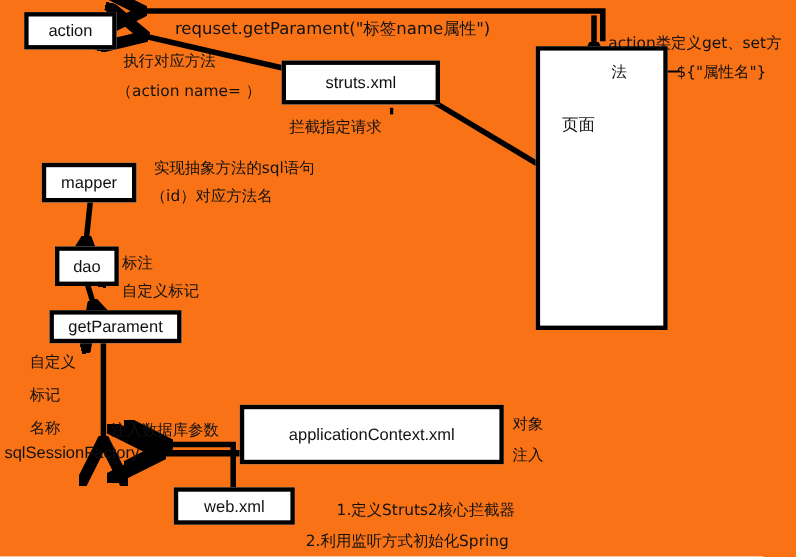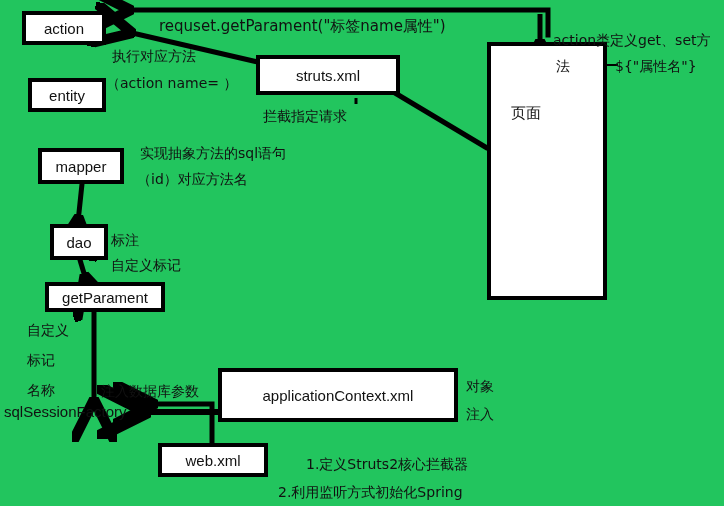--- a/index.html
+++ b/index.html
@@ -4,21 +4,21 @@
 <style>
   html, body {
     margin: 0;
     padding: 0;
     background: #ffffff;
   }
   #canvas {
     position: relative;
     width: 724px;
     height: 506px;
-    background: #22c55e;
+    background: #f97316;
     font-family: "Liberation Sans", "DejaVu Sans", sans-serif;
     overflow: hidden;
   }
   .node {
     position: absolute;
     box-sizing: border-box;
     border: 4px solid #000000;
     background: #ffffff;
     display: flex;
     align-items: center;
@@ -111,23 +111,20 @@
 
     <g>
       <path d="M 578,65 L 618,65" fill="none" stroke="#000" stroke-width="2"></path>
     </g>
   </svg>
 
   <div class="node" style="left:22px; top:11px; width:84px; height:34px;">
     <span class="node-label">action</span>
   </div>
 
-  <div class="node" style="left:28px; top:78px; width:78px; height:34px;">
-    <span class="node-label">entity</span>
-  </div>
 
   <div class="node" style="left:256px; top:55px; width:144px; height:40px;">
     <span class="node-label">struts.xml</span>
   </div>
 
   <div class="node big" style="left:487px; top:42px; width:120px; height:258px;">
     <span class="node-label cjk" style="font-family:'DejaVu Sans',sans-serif;">页面</span>
   </div>
 
   <div class="node" style="left:38px; top:148px; width:86px; height:36px;">

